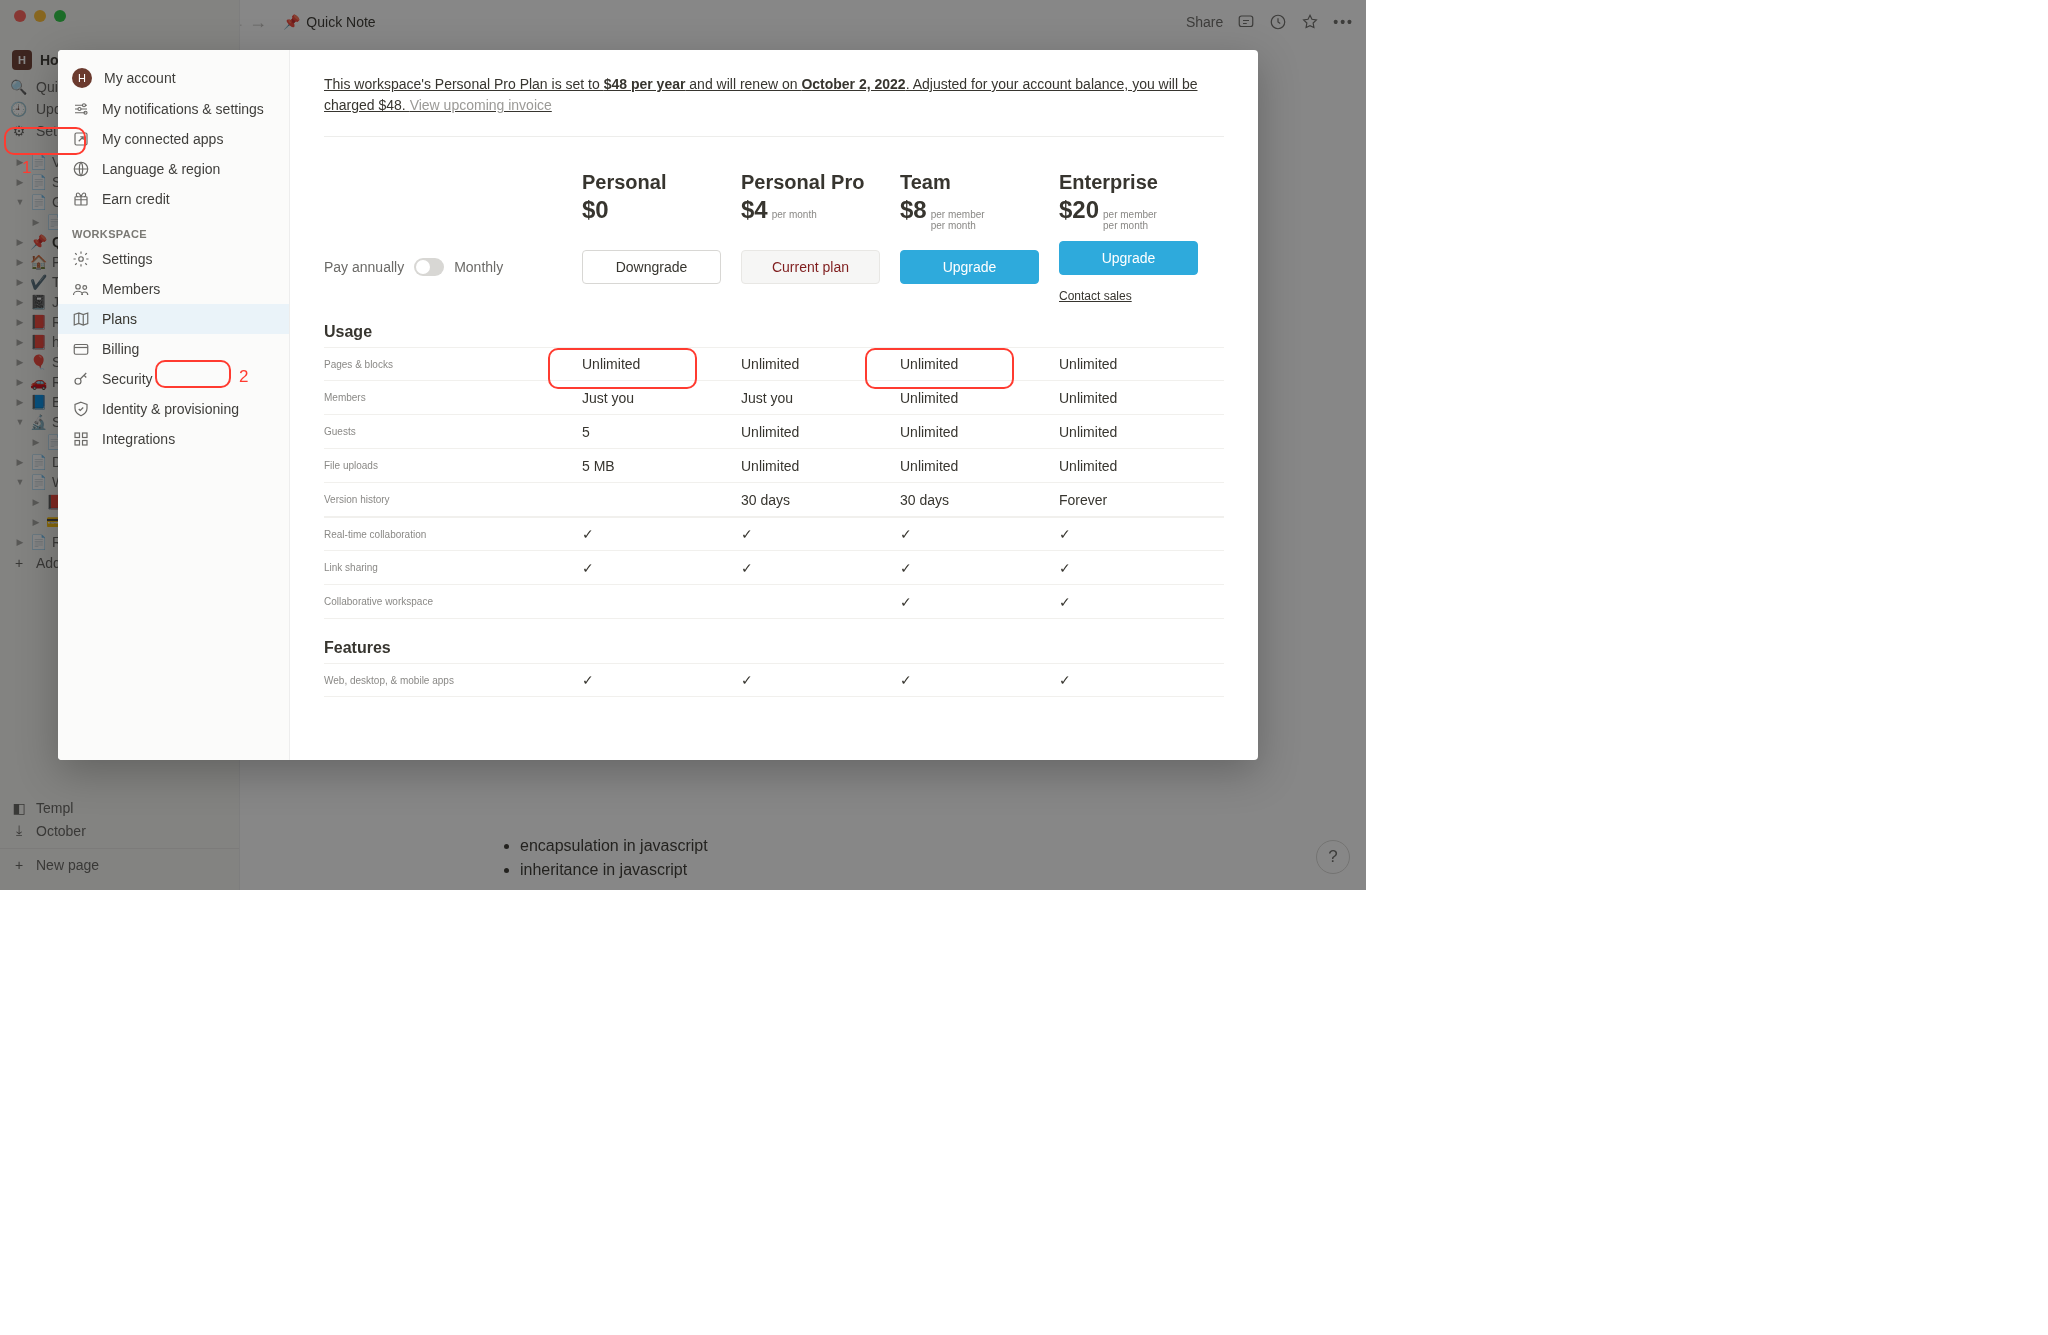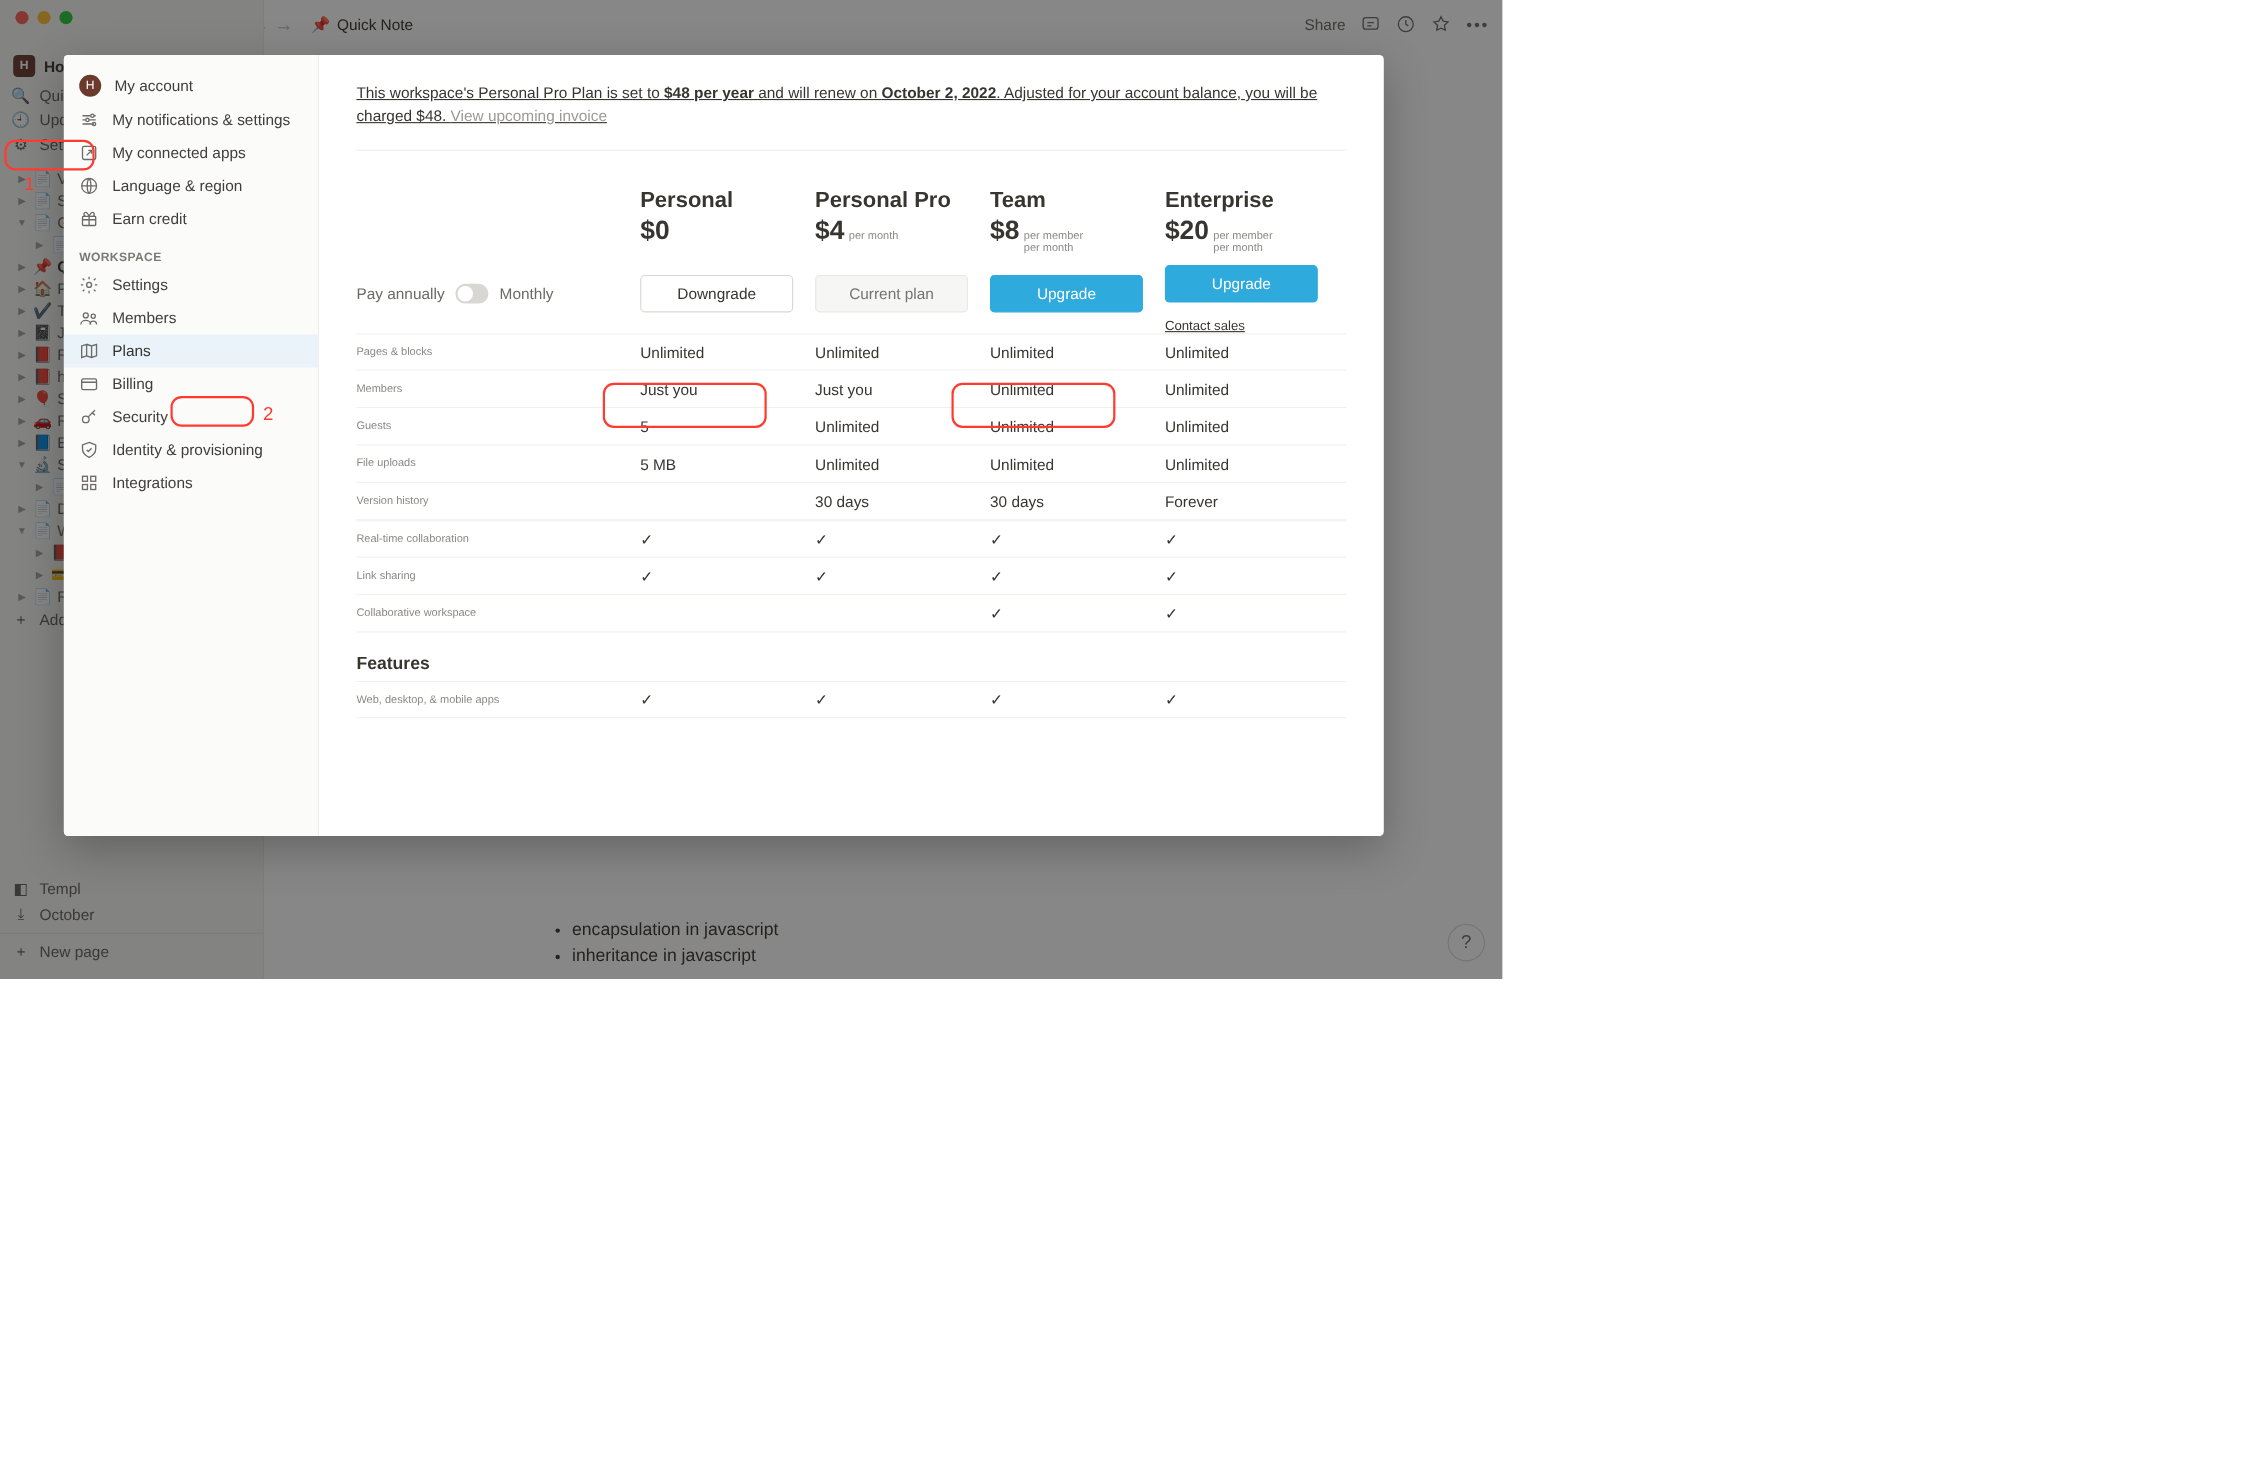--- a/index.html
+++ b/index.html
@@ -66,21 +66,21 @@
 .plan-col { width: 159px; flex-shrink: 0; }
 .group-header { font-size: 13px; font-weight: 600; padding: 8px 10px; border-bottom: 2px solid #37352f; }
 .group-header.teams { margin-left: 0; }
 .plan-head { padding: 14px 10px 0; }
 .plan-name { font-size: 20px; font-weight: 700; }
 .plan-price { display: flex; align-items: baseline; gap: 4px; margin-top: 2px;}
 .plan-price .big { font-size: 24px; font-weight: 700; }
 .plan-price .sub { font-size: 10px; line-height: 1.1; color: #8a8986; }
 .plan-btn-row { padding: 10px; }
 .plan-btn { width: 100%; height: 34px; border-radius: 4px; font-size: 14px; cursor: pointer; border: 1px solid #d8d7d4; background: #fff; color: #37352f;}
-.plan-btn.current { color: #737373; background: #f6f6f5; border-color: #e8e7e4; cursor: default;}
+.plan-btn.current { color: #7f1d1d; background: #f6f6f5; border-color: #e8e7e4; cursor: default;}
 .plan-btn.upgrade { background: #2eaadc; border-color: #2eaadc; color: #fff; font-weight: 500;}
 .contact-link { font-size: 12px; text-decoration: underline; color: #37352f; padding: 0 10px; display: block; margin-top: 4px;}
 
 .pay-toggle { display: flex; align-items: center; gap: 10px; font-size: 14px; color: #6b6a67; }
 .toggle { width: 30px; height: 18px; background: #d8d7d4; border-radius: 10px; position: relative; }
 .toggle::after { content: ""; position: absolute; left: 2px; top: 2px; width: 14px; height: 14px; background: #fff; border-radius: 50%; }
 
 .sec-title { font-size: 16px; font-weight: 700; padding: 20px 0 6px; }
 .feat-row { display: flex; align-items: center; border-bottom: 1px solid #f1f0ed; height: 34px;}
 .feat-row:first-of-type { border-top: 1px solid #f1f0ed;}
@@ -467,20 +467,21 @@
         </div>
       <div class="plan-col">
           <div class="plan-btn-row"><button class="plan-btn upgrade">Upgrade</button></div>
         </div>
       <div class="plan-col">
           <div class="plan-btn-row"><button class="plan-btn upgrade">Upgrade</button></div>
         <a class="contact-link">Contact sales</a>
       </div>
     </div>
 
+    <div class="sec-title">Usage</div>
     <div id="usage-rows">
         <div class="feat-row">
           <div class="feat-label">Pages &amp; blocks</div>
           <div class="feat-cell">Unlimited</div>
           <div class="feat-cell">Unlimited</div>
           <div class="feat-cell">Unlimited</div>
           <div class="feat-cell">Unlimited</div>
         </div>
         <div class="feat-row">
           <div class="feat-label">Members</div>

